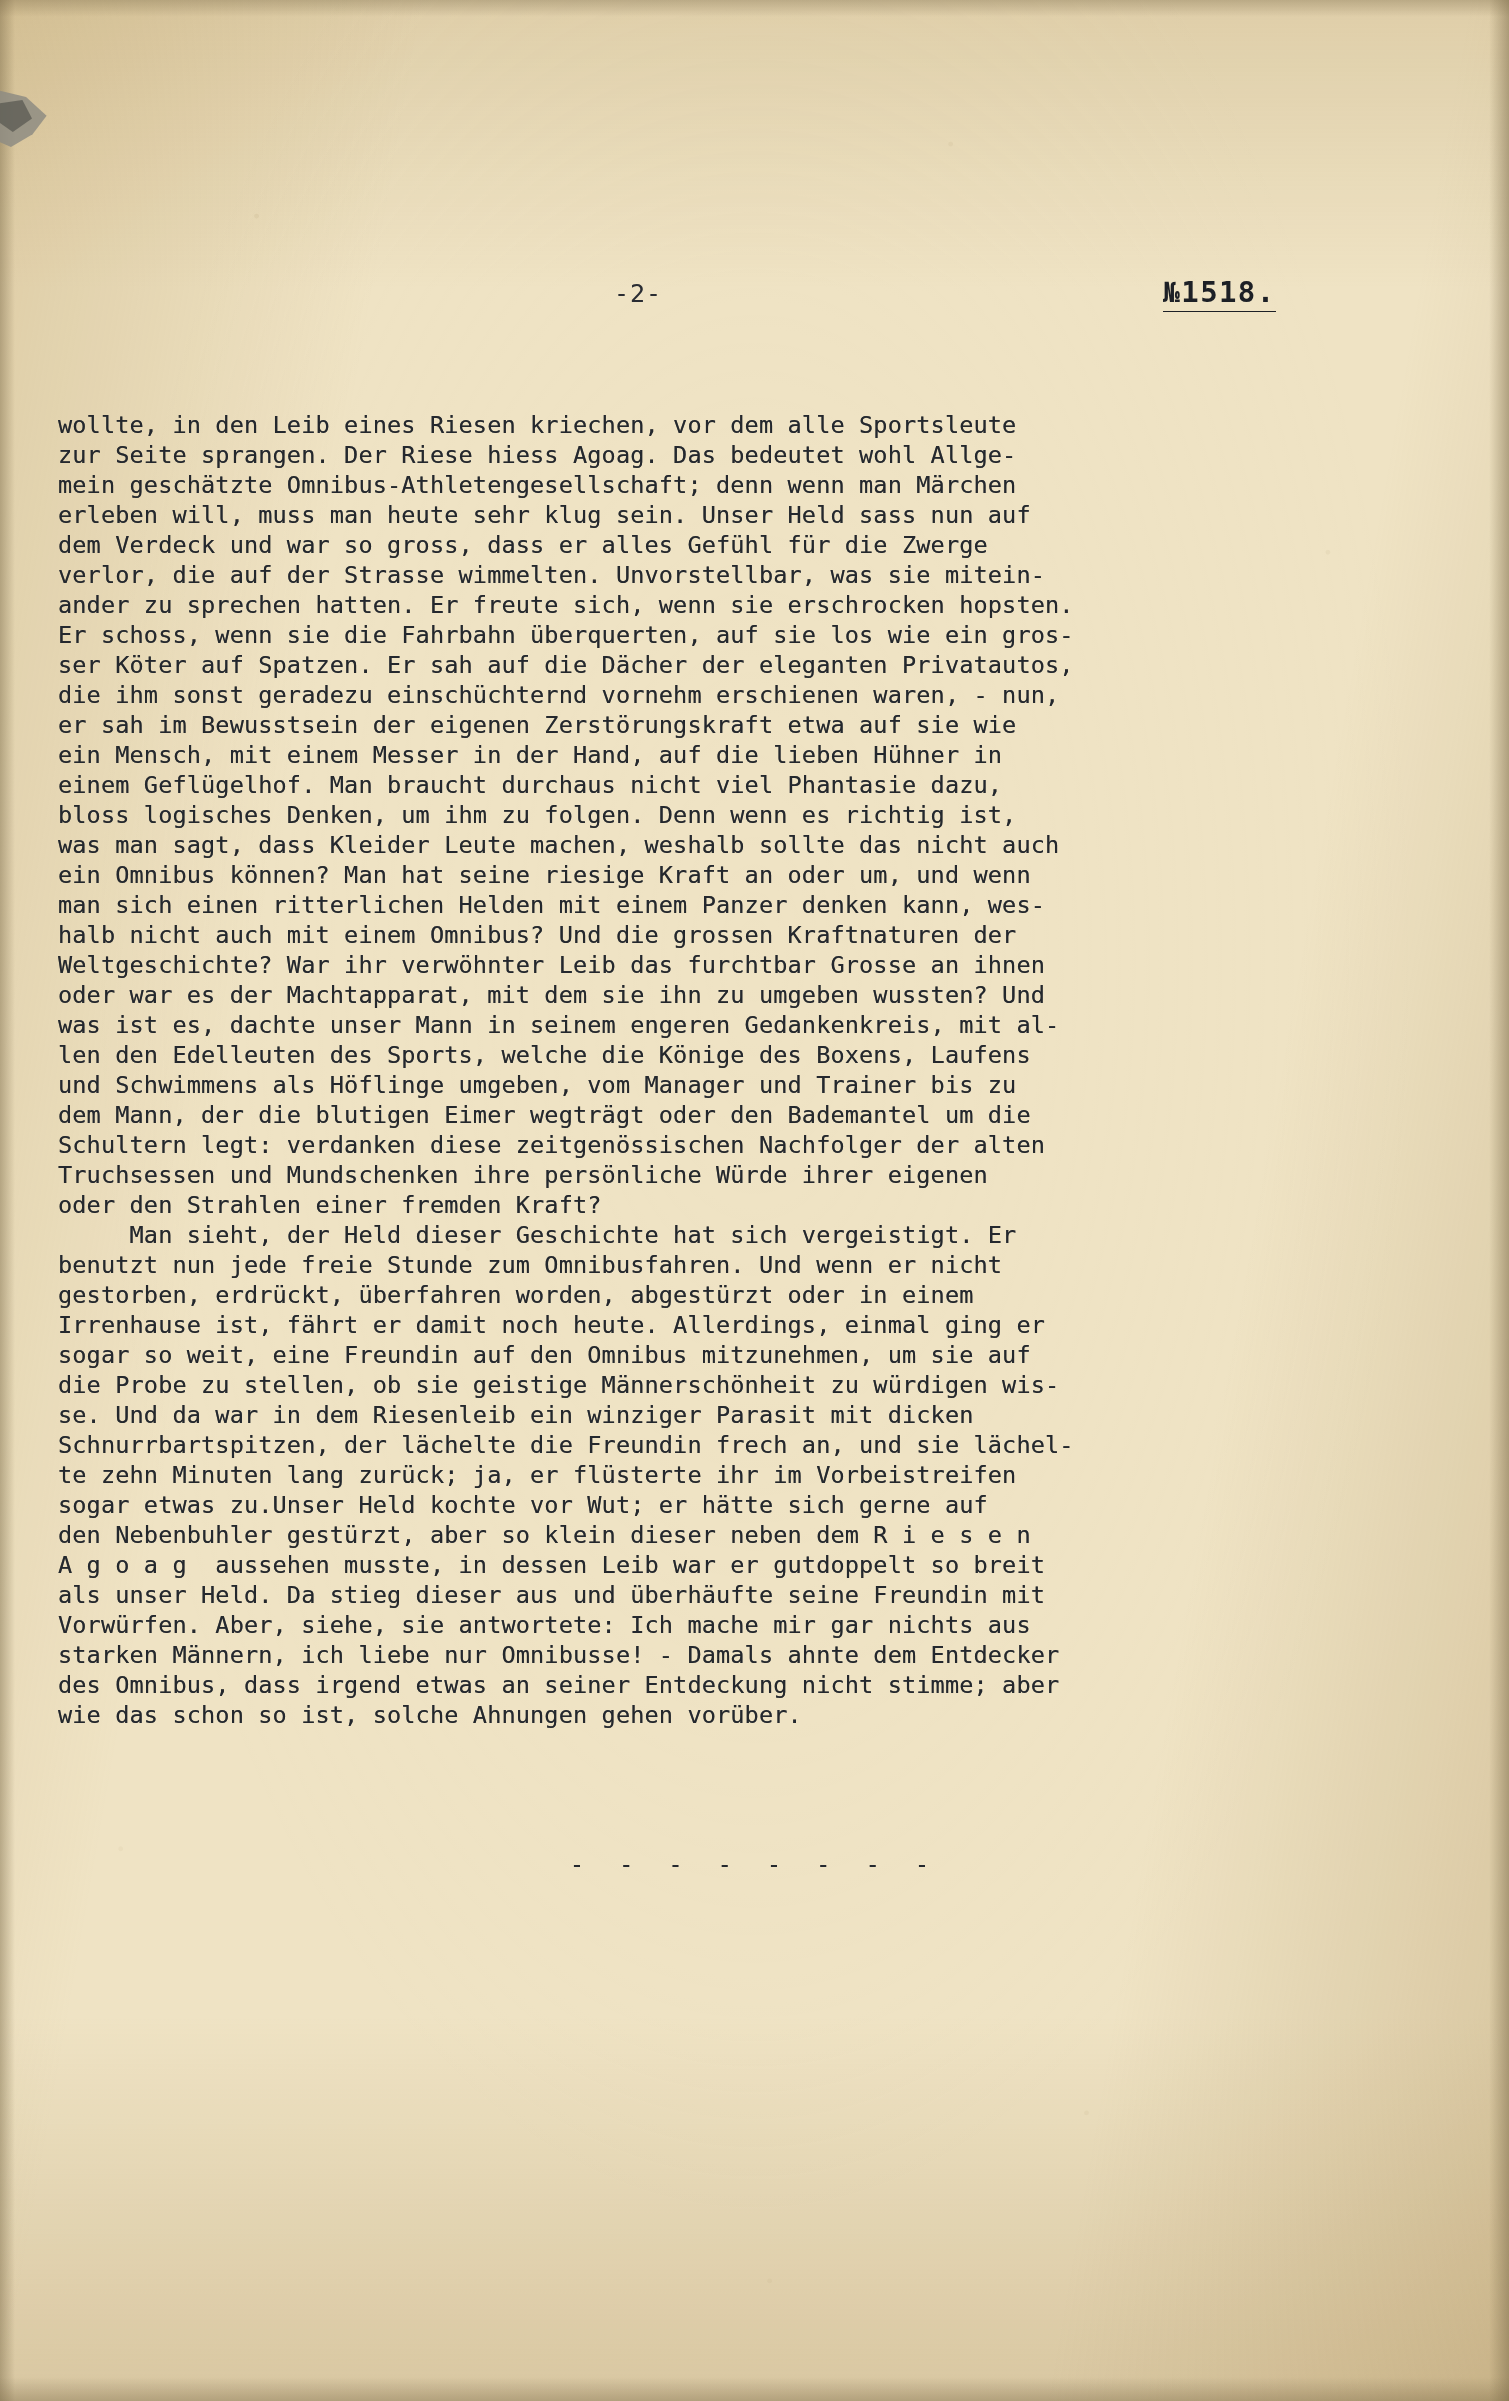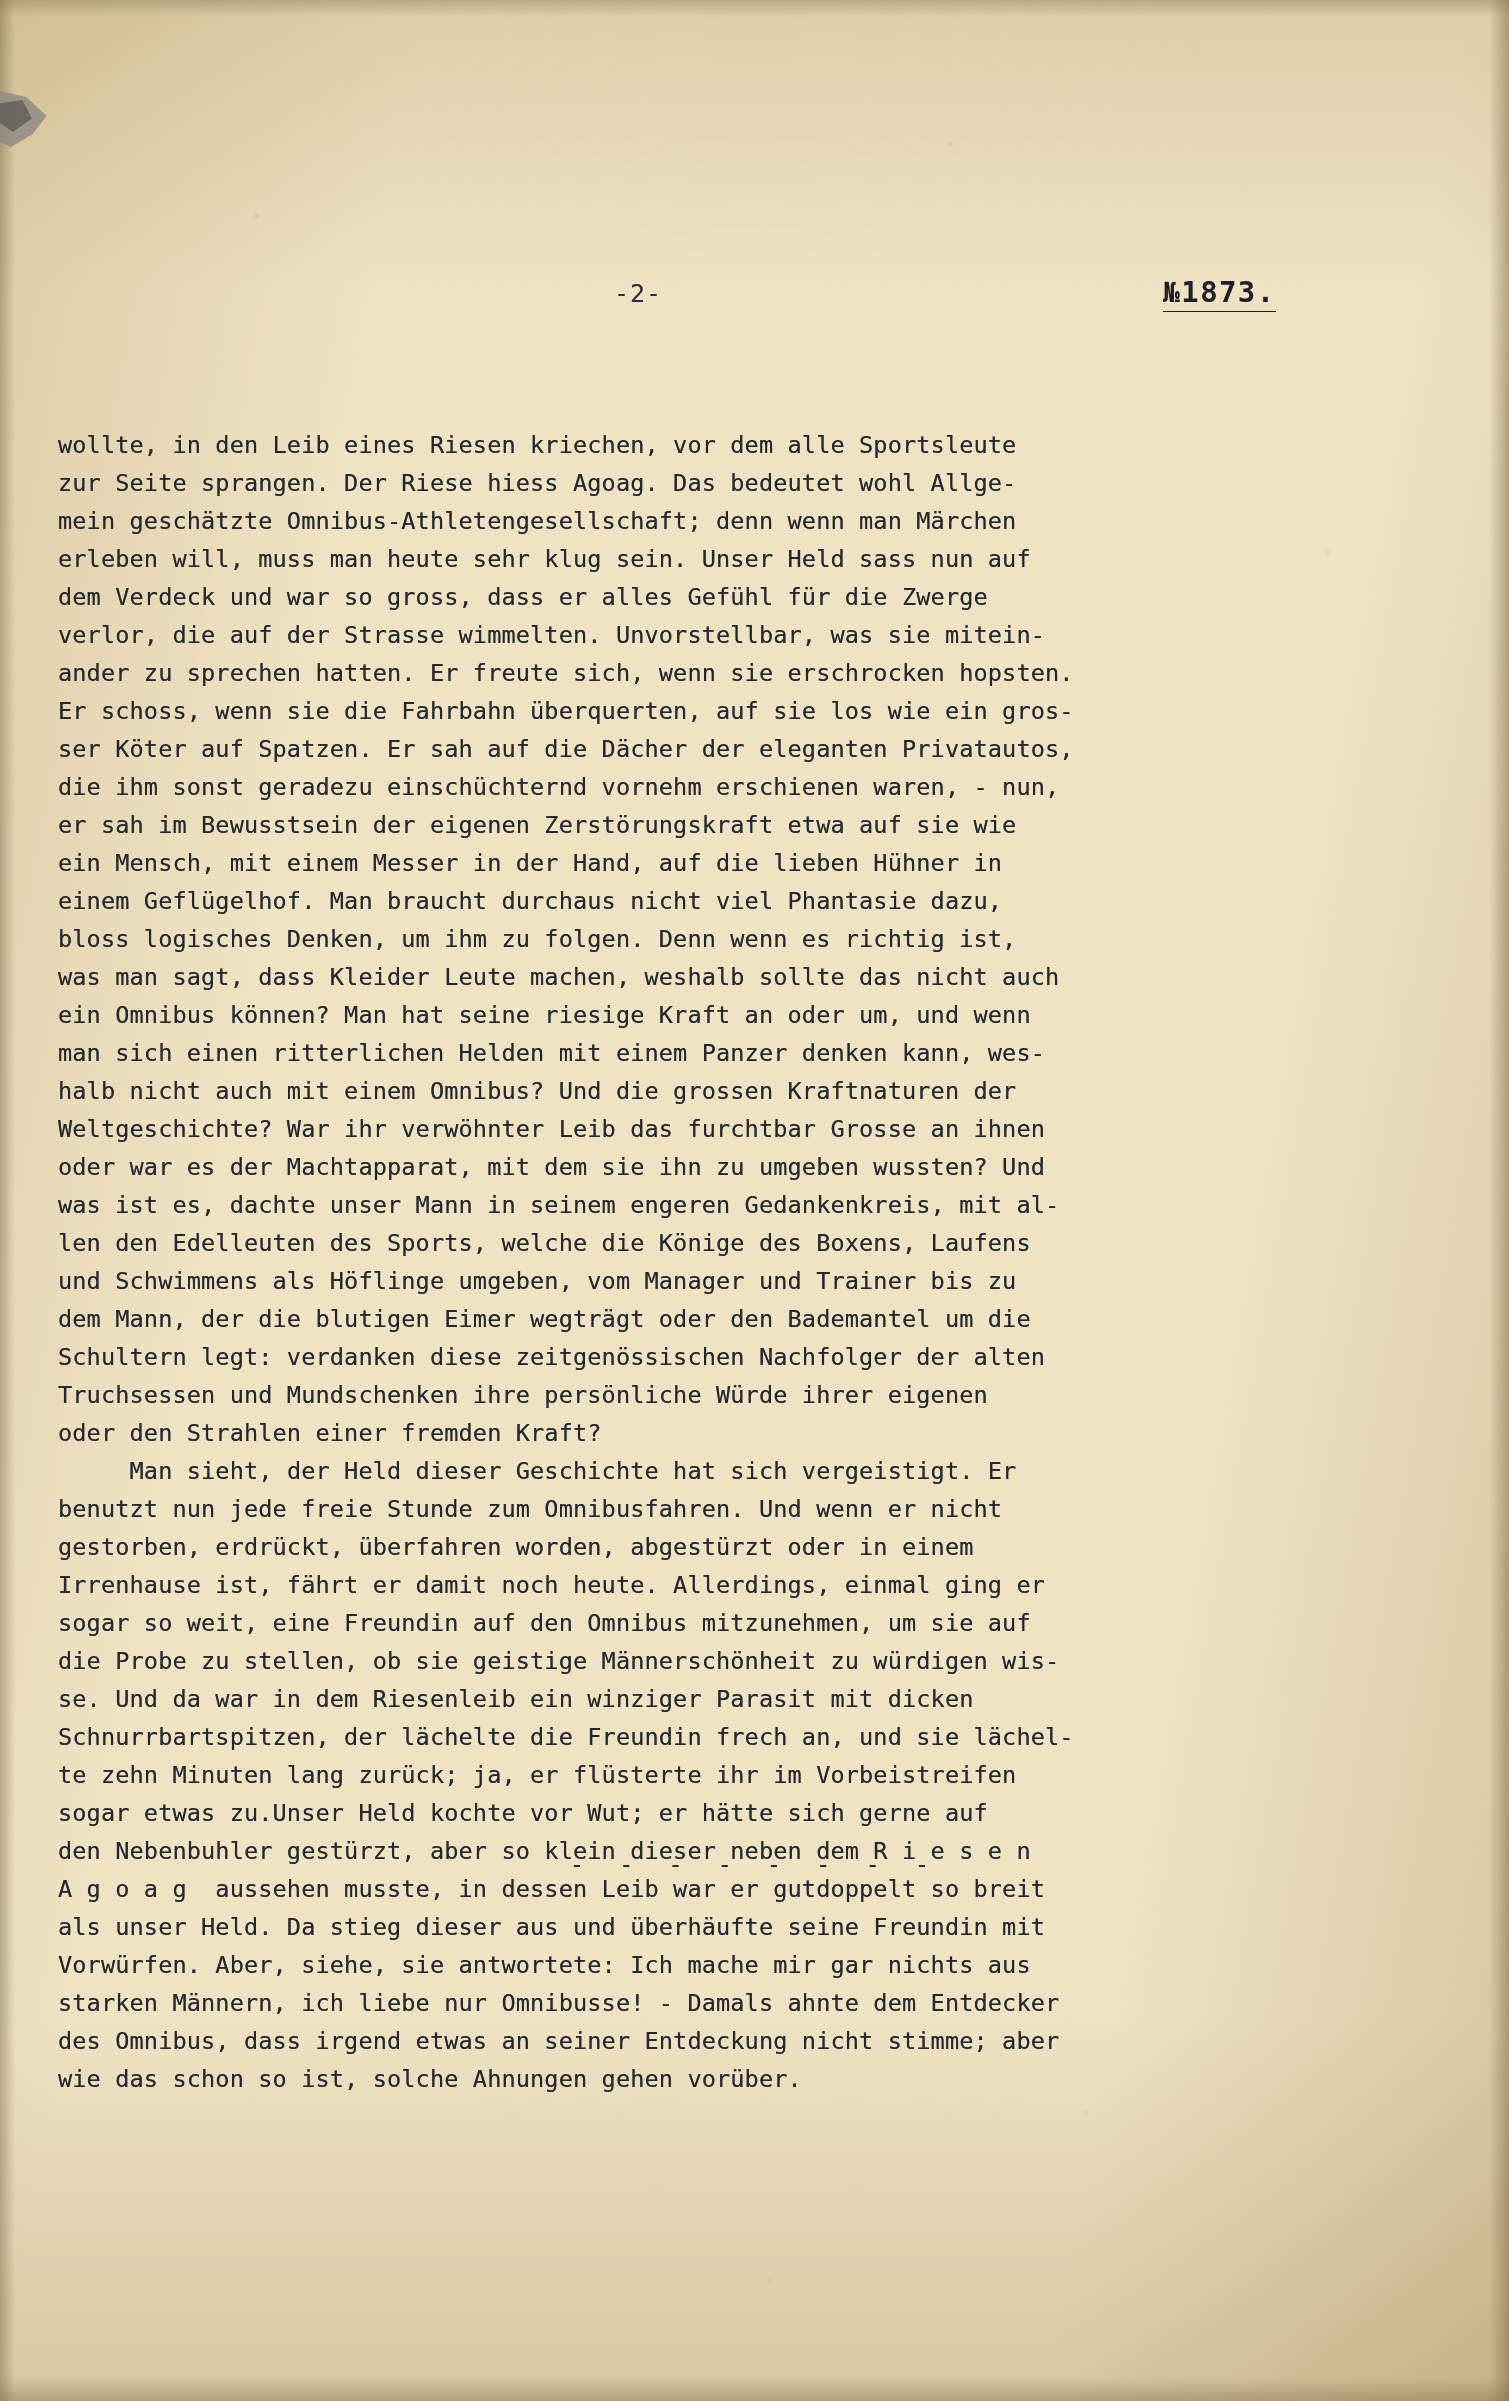--- a/index.html
+++ b/index.html
@@ -123,21 +123,21 @@
   }
   .doc-number .numero {
     font-size: 28px;
   }
   .body-text {
     position: absolute;
     left: 58px;
     top: 350px;
     width: 1395px;
     font-size: 23.6px;
-    line-height: 38px;
+    line-height: 30px;
     letter-spacing: 0.1px;
     color: #24282e;
     white-space: pre-wrap;
     text-shadow: 0 0 0.6px rgba(40,44,50,0.55);
   }
   .para-indent {
     display: block;
   }
   .divider {
     position: absolute;
@@ -163,21 +163,21 @@
   <div class="edge-dark-bottom"></div>
   <div class="corner-tear"></div>
   <div class="corner-tear2"></div>
 
   <div class="content">
 
     <div class="header">
       <div class="page-number">-2-</div>
       <div class="doc-number">
         <span class="underline">
-          <span class="numero">№</span><span>1873.</span>
+          <span class="numero">№</span><span>1518.</span>
         </span>
       </div>
     </div>
 
     <div class="body-text">
       <span class="para-indent">wollte, in den Leib eines Riesen kriechen, vor dem alle Sportsleute
 zur Seite sprangen. Der Riese hiess Agoag. Das bedeutet wohl Allge-
 mein geschätzte Omnibus-Athletengesellschaft; denn wenn man Märchen
 erleben will, muss man heute sehr klug sein. Unser Held sass nun auf
 dem Verdeck und war so gross, dass er alles Gefühl für die Zwerge

